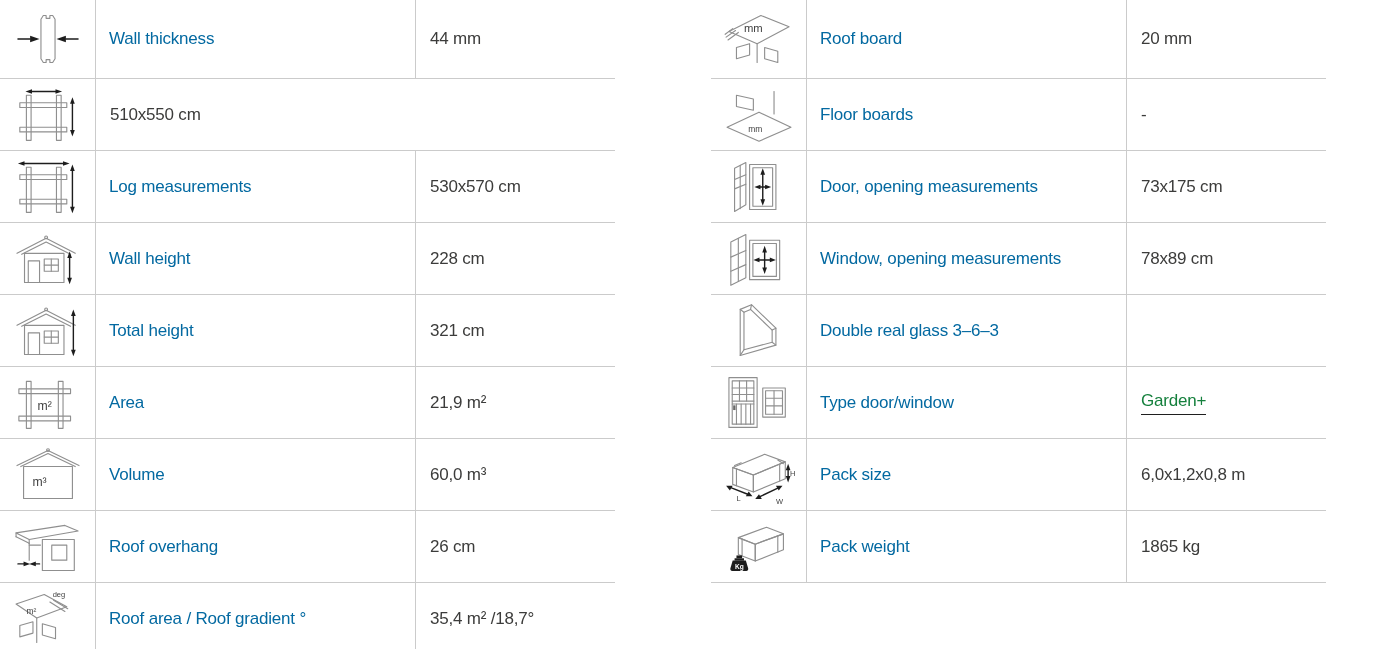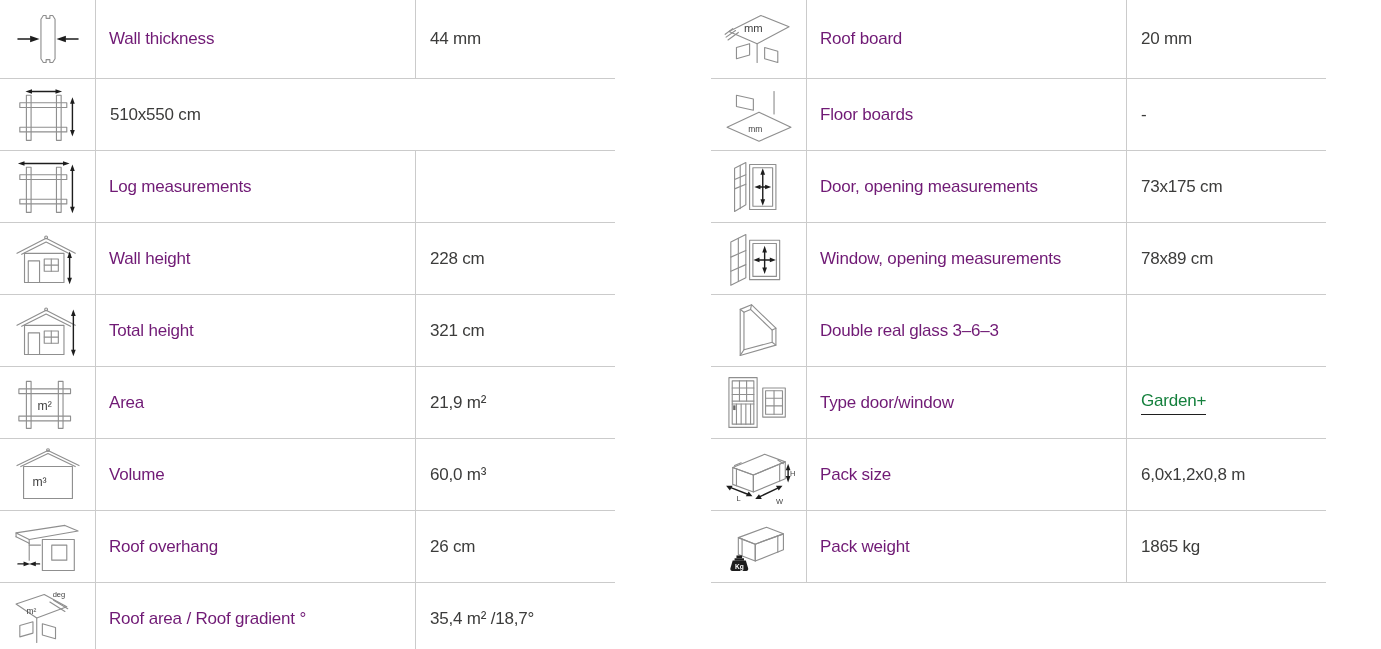--- a/index.html
+++ b/index.html
@@ -7,21 +7,21 @@
               font-family:"Liberation Sans", sans-serif; }
   .page { position:relative; width:1381px; height:649px; background:#fff; }
   .spec-table { position:absolute; top:0; }
   #left-table  { left:0;   width:615px; }
   #right-table { left:711px; width:615px; }
   .spec-row { display:flex; height:72px; border-bottom:1px solid #cbcbcb; }
   .spec-row:first-child { height:79px; }
   .cell { display:flex; align-items:center; }
   .icon-cell { flex:0 0 96px; width:96px; justify-content:center; border-right:1px solid #cbcbcb; }
   .label-cell { flex:0 0 320px; width:320px; border-right:1px solid #cbcbcb;
-                padding-left:13px; color:#701a75; font-size:17px; letter-spacing:-0.2px; }
+                padding-left:13px; color:#0369a1; font-size:17px; letter-spacing:-0.2px; }
   .value-cell { flex:1; padding-left:14px; color:#3c3c3b; font-size:17px; letter-spacing:-0.2px;text-align:center; }
   .icon { display:inline-flex; }
   .icon svg { display:block; }
   .value-link { color:#15803d; text-decoration:none; border-bottom:1.5px solid #1f1f1f;
                 padding-bottom:3px; cursor:pointer; }
   .icon text { font-family:"Liberation Sans", sans-serif; fill:#3f3f3f; }
 </style>
 </head>
 <body>
 
@@ -72,20 +72,21 @@
               <line stroke="#1d1d1d" stroke-width="1.5" fill="none" stroke-linecap="round" x1="12" y1="8" x2="55" y2="8"></line>
               <polygon fill="#1d1d1d" stroke="none" points="6,8 13,5.5 13,10.5"></polygon>
               <polygon fill="#1d1d1d" stroke="none" points="61,8 54,5.5 54,10.5"></polygon>
               <line stroke="#1d1d1d" stroke-width="1.5" fill="none" stroke-linecap="round" x1="64" y1="15" x2="64" y2="55"></line>
               <polygon fill="#1d1d1d" stroke="none" points="64,9 61.5,16 66.5,16"></polygon>
               <polygon fill="#1d1d1d" stroke="none" points="64,61 61.5,54 66.5,54"></polygon>
             </svg>
           </span>
         </div>
         <div class="cell label-cell">Log measurements</div>
+        <div class="cell value-cell">530x570 cm</div>
       </div>
       <div class="spec-row">
         <div class="cell icon-cell">
           <span class="icon">
             <svg width="72" height="62" viewBox="0 0 76 66" xmlns="http://www.w3.org/2000/svg">
               <path stroke="#8f8f8f" stroke-width="1.2" fill="none" stroke-linejoin="round" stroke-linecap="round" d="M5 27 36 11l31 16"></path>
               <path stroke="#8f8f8f" stroke-width="1.2" fill="none" stroke-linejoin="round" stroke-linecap="round" d="M10 28 36 15l26 13"></path>
               <circle stroke="#8f8f8f" stroke-width="1.2" fill="none" stroke-linejoin="round" stroke-linecap="round" cx="36" cy="10" r="1.5"></circle>
               <rect stroke="#8f8f8f" stroke-width="1.2" fill="none" stroke-linejoin="round" stroke-linecap="round" x="13" y="27" width="42" height="31"></rect>
               <rect stroke="#8f8f8f" stroke-width="1.2" fill="none" stroke-linejoin="round" stroke-linecap="round" x="17" y="35" width="12" height="23"></rect>

